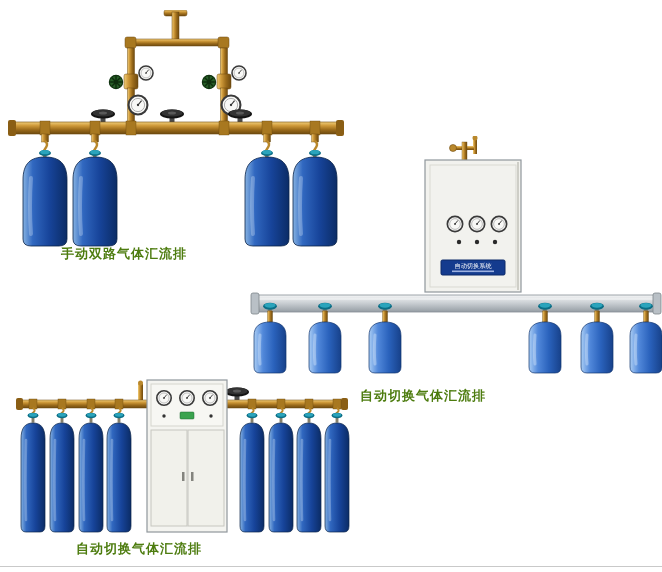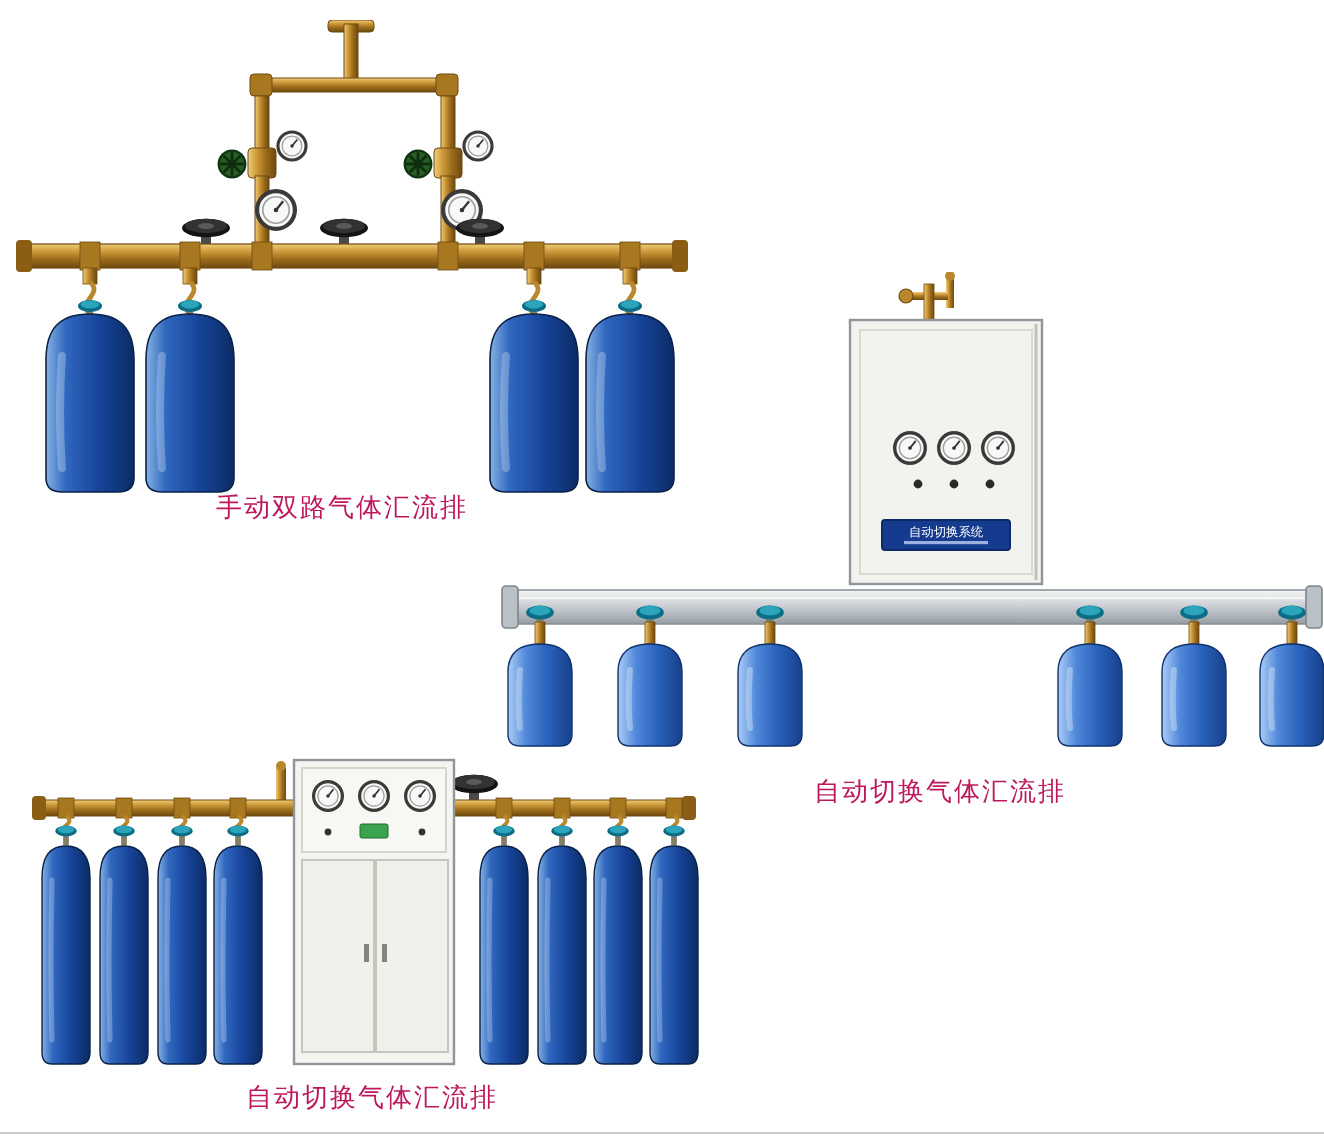--- a/index.html
+++ b/index.html
@@ -1,22 +1,22 @@
 <!DOCTYPE html>
 <html><head>
 <meta charset="utf-8">
 <style>
   *{box-sizing:border-box}
   html,body{margin:0;padding:0}
   body{width:662px;height:572px;background:#fff;font-family:"Liberation Sans",sans-serif}
   .page{position:relative;width:662px;height:572px;background:#ffffff;overflow:hidden}
   figure{margin:0}
   .art{position:absolute}
-  .caption{position:absolute;width:220px;text-align:center;font-size:13px;font-weight:normal;
-           color:#be185d;letter-spacing:1px;white-space:nowrap}
+  .caption{position:absolute;width:220px;text-align:left;font-size:13px;font-weight:bold;
+           color:#4d7c0f;letter-spacing:1px;white-space:nowrap}
   .bottom-rule{position:absolute;left:0;top:566px;width:662px;height:1px;background:#c9c9c9}
 </style>
 </head>
 <body>
 
 <div class="page">
 
   <svg width="0" height="0" style="position:absolute">
     <defs>
       <linearGradient id="brassH" x1="0" y1="0" x2="0" y2="1">

